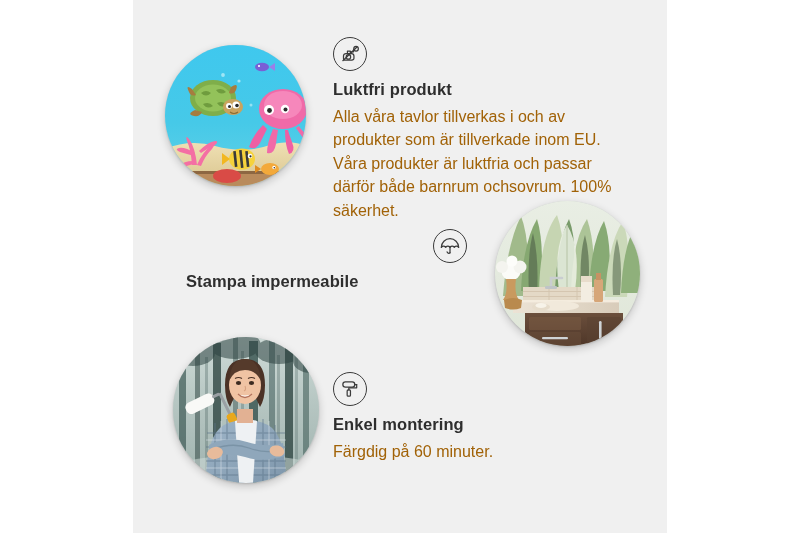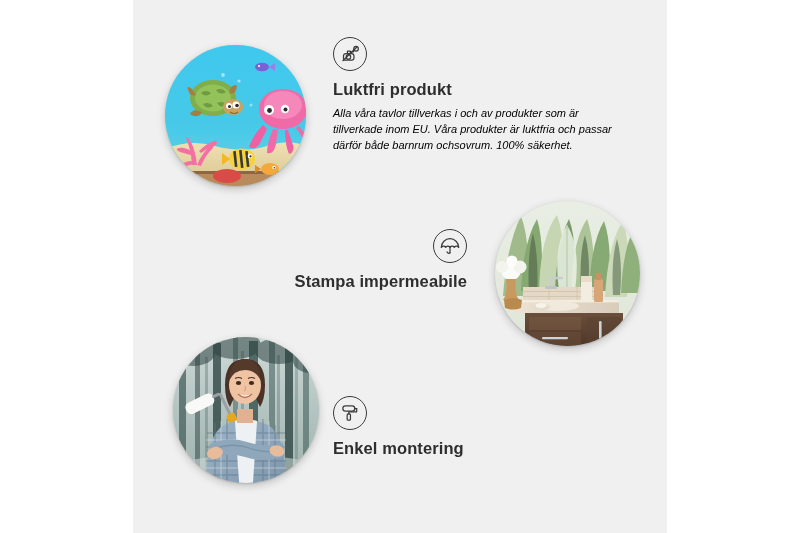--- a/index.html
+++ b/index.html
@@ -27,21 +27,21 @@
     left: 133px;
     top: 0;
     width: 534px;
     height: 533px;
     background: #f0f0f0;
   }
   .feature-text {
     position: absolute;
   }
   .feature-text.align-left  { text-align: left; }
-  .feature-text.align-right { text-align: right; }
+  .feature-text.align-right { text-align: left; }
 
   .icon-badge {
     width: 34px;
     height: 34px;
     border: 1.6px solid #3b3b3b;
     border-radius: 50%;
     box-sizing: border-box;
     display: flex;
     align-items: center;
     justify-content: center;
@@ -55,25 +55,24 @@
 
   .feature-title {
     font-size: 16.5px;
     font-weight: bold;
     color: #2e2e2e;
     letter-spacing: 0.1px;
     line-height: 1.25;
     margin: 8px 0 5px 0;
   }
   .feature-body {
-    font-size: 11px;
-    color: #000000;
+    font-size: 16px;
+    color: #a16207;
     line-height: 1.47;
     margin: 0;
-    font-style: italic;
   }
 
   
   .photo {
     position: absolute;
     border-radius: 50%;
     overflow: hidden;
     box-shadow: 0 3px 9px rgba(0,0,0,0.20), 0 1px 2px rgba(0,0,0,0.13);
     background: #cfd4d2;
   }
@@ -82,21 +81,21 @@
   
   #block1-photo { left: 165px; top: 45px;  width: 141px; height: 141px; }
   #block1-text  { left: 333px; top: 37px;  width: 292px; }
 
   
   #block2-photo { left: 495px; top: 201px; width: 145px; height: 145px; }
   #block2-text  { left: 186px; top: 229px; width: 281px; }
 
   
   #block3-photo { left: 173px; top: 337px; width: 146px; height: 146px; }
-  #block3-text  { left: 333px; top: 396px; width: 290px; }
+  #block3-text  { left: 333px; top: 372px; width: 290px; }
 </style>
 </head>
 <body>
 
 <div class="canvas">
 
   <div class="panel"></div>
 
   <div class="photo" id="block1-photo">
     <svg viewBox="0 0 141 141" preserveAspectRatio="xMidYMid slice">
@@ -399,15 +398,16 @@
   <div class="feature-text align-left" id="block3-text">
     <div class="icon-badge">
       <svg width="22" height="22" viewBox="0 0 24 24" fill="none" stroke="#3b3b3b" stroke-width="1.35" stroke-linecap="round" stroke-linejoin="round">
         <rect x="4.2" y="4.3" width="13" height="5.6" rx="2.8"></rect>
         <path d="M17.2 7.1 h2.1"></path>
         <path d="M19.3 7.1 v3.6 h-8.6 v2.3"></path>
         <rect x="8.9" y="13" width="3.6" height="6.8" rx="1.1"></rect>
       </svg>
     </div>
     <p class="feature-title">Enkel montering</p>
+    <p class="feature-body">Färgdig på 60 minuter.</p>
   </div>
 
 </div>
 
 </body></html>

